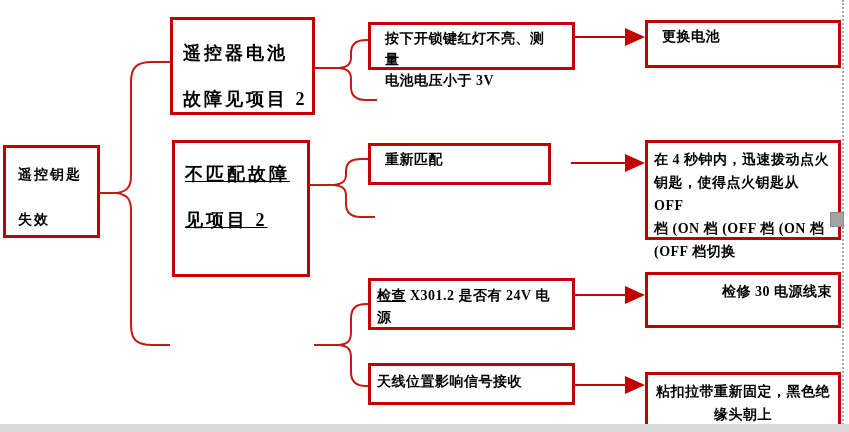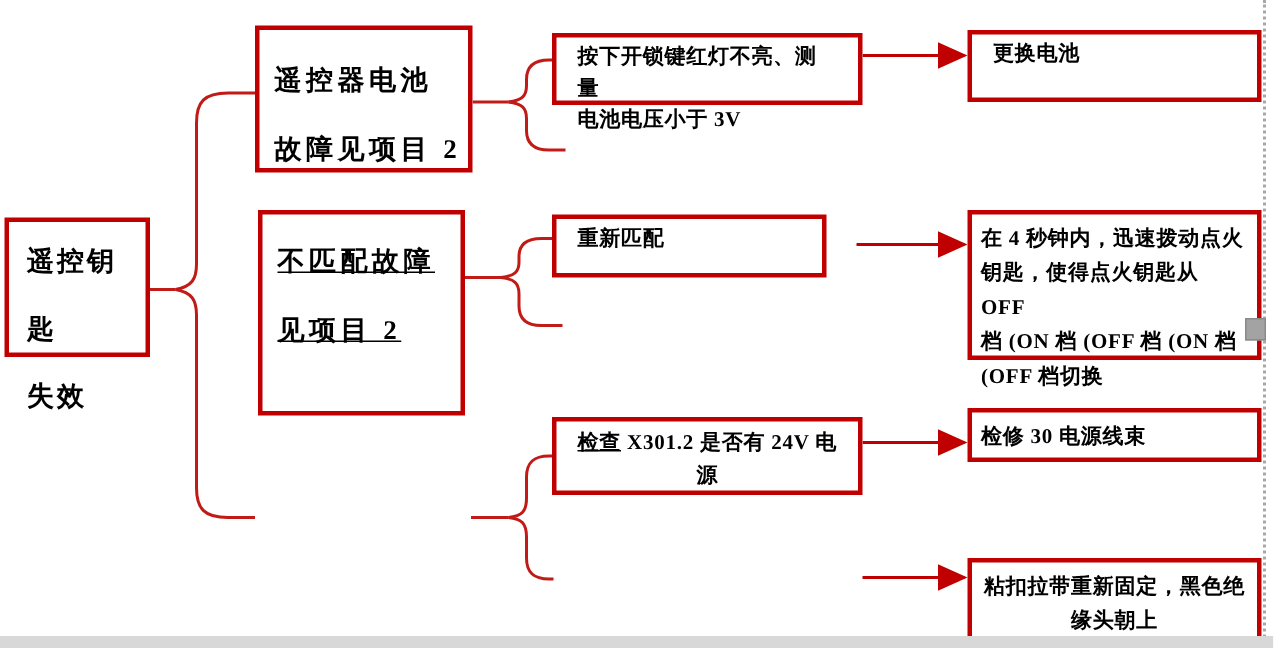--- a/index.html
+++ b/index.html
@@ -7,21 +7,21 @@
     position:relative;width:849px;height:432px;background:#ffffff;
     font-family:"Liberation Serif","DejaVu Serif",serif;overflow:hidden;
   }
   .connectors{position:absolute;left:0;top:0;z-index:1;}
   .box{
     position:absolute;box-sizing:border-box;background:#ffffff;
     border:3px solid #c00000;color:#000;font-weight:bold;z-index:2;
   }
   .t{display:block;white-space:pre-line;}
   .big .t{font-size:18px;line-height:46px;letter-spacing:3px;}
-  .root-box .t{font-size:18px;line-height:45px;letter-spacing:2px;padding:4px 0 0 12px;}
+  .root-box .t{font-size:14px;line-height:45px;letter-spacing:2px;padding:4px 0 0 12px;}
   .b1 .t{padding:10px 0 0 10px;}
   .b2 .t{padding:8px 0 0 10px;}
   .b3 .t{padding:8px 0 0 8px;}
   .small{font-size:14px;}
   .small .t{line-height:21px;padding:3px 14px;letter-spacing:0.5px;}
   .tall .t{line-height:23px;padding:5px 6px;}
   .underline{text-decoration:underline;}
   .boundary{
     position:absolute;top:0;left:842px;height:432px;width:0;
     border-left:2px dotted #a8a8a8;z-index:0;
@@ -106,28 +106,31 @@
   </div>
 
   <div class="box small tall" style="left:645px;top:140px;width:196px;height:100px;">
     <span class="t">在 4 秒钟内，迅速拨动点火
 钥匙，使得点火钥匙从 OFF
 档 (ON 档 (OFF 档 (ON 档
 (OFF 档切换</span>
   </div>
 
   <div class="box small" style="left:368px;top:278px;width:207px;height:52px;">
-    <span class="t" style="line-height:22px;padding:4px 6px;text-align:center;"><span class="underline">检查</span><span> X301.2 是否有 24V 电
+    <span class="t" style="line-height:22px;padding:4px 6px;"><span class="underline">检查</span><span> X301.2 是否有 24V 电
 源</span></span>
   </div>
 
-  <div class="box small" style="left:645px;top:272px;width:196px;height:36px;">
+  <div class="box small" style="left:645px;top:272px;width:196px;height:56px;text-align:right;">
     <span class="t" style="padding:6px 6px;">检修 30 电源线束</span>
   </div>
 
+  <div class="box small" style="left:368px;top:363px;width:207px;height:42px;">
+    <span class="t" style="padding:5px 6px;">天线位置影响信号接收</span>
+  </div>
 
   <div class="box small tall" style="left:645px;top:372px;width:196px;height:57px;text-align:center;">
     <span class="t">粘扣拉带重新固定，黑色绝
 缘头朝上</span>
   </div>
 
   <div class="handle"></div>
   <div class="bottom-strip"></div>
 
 </div>

